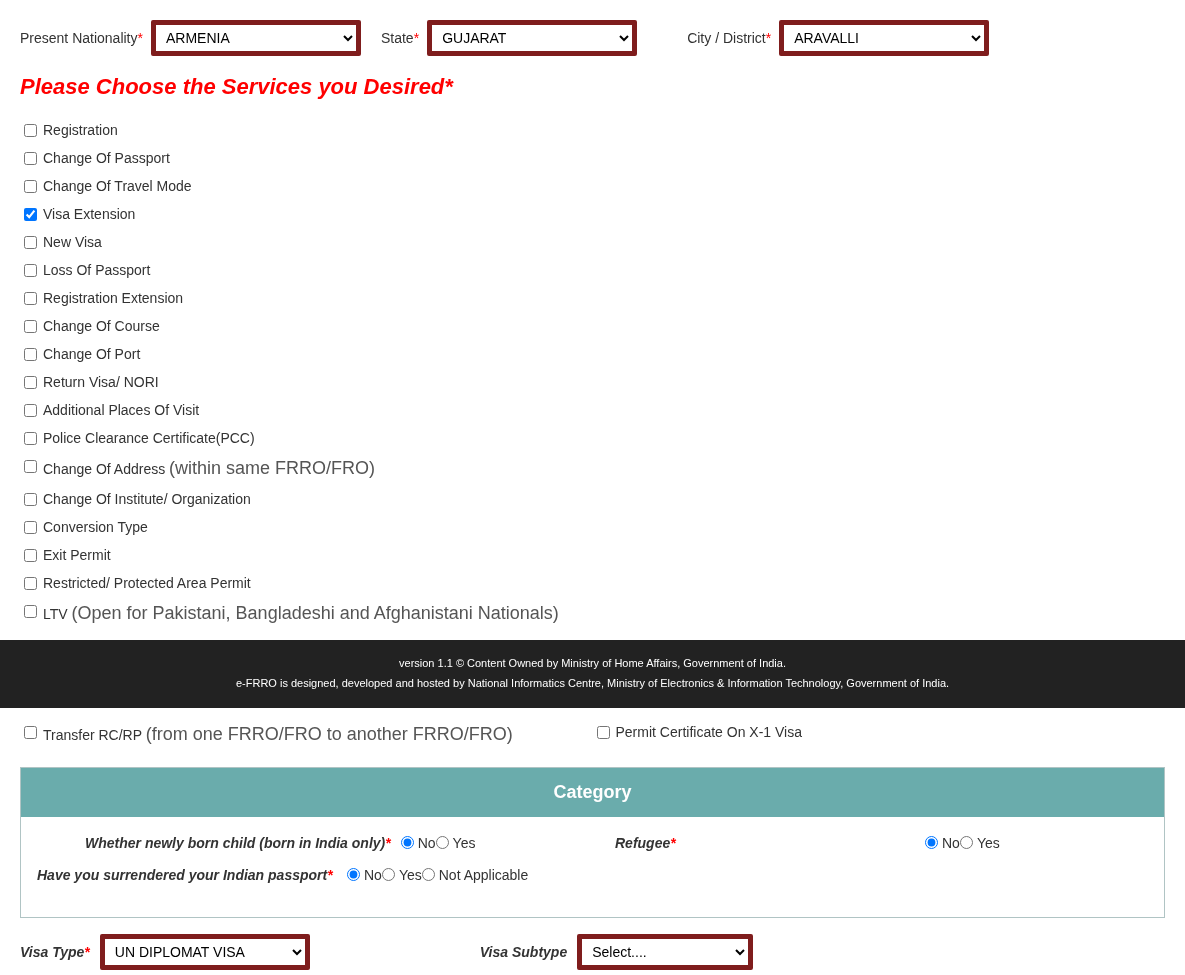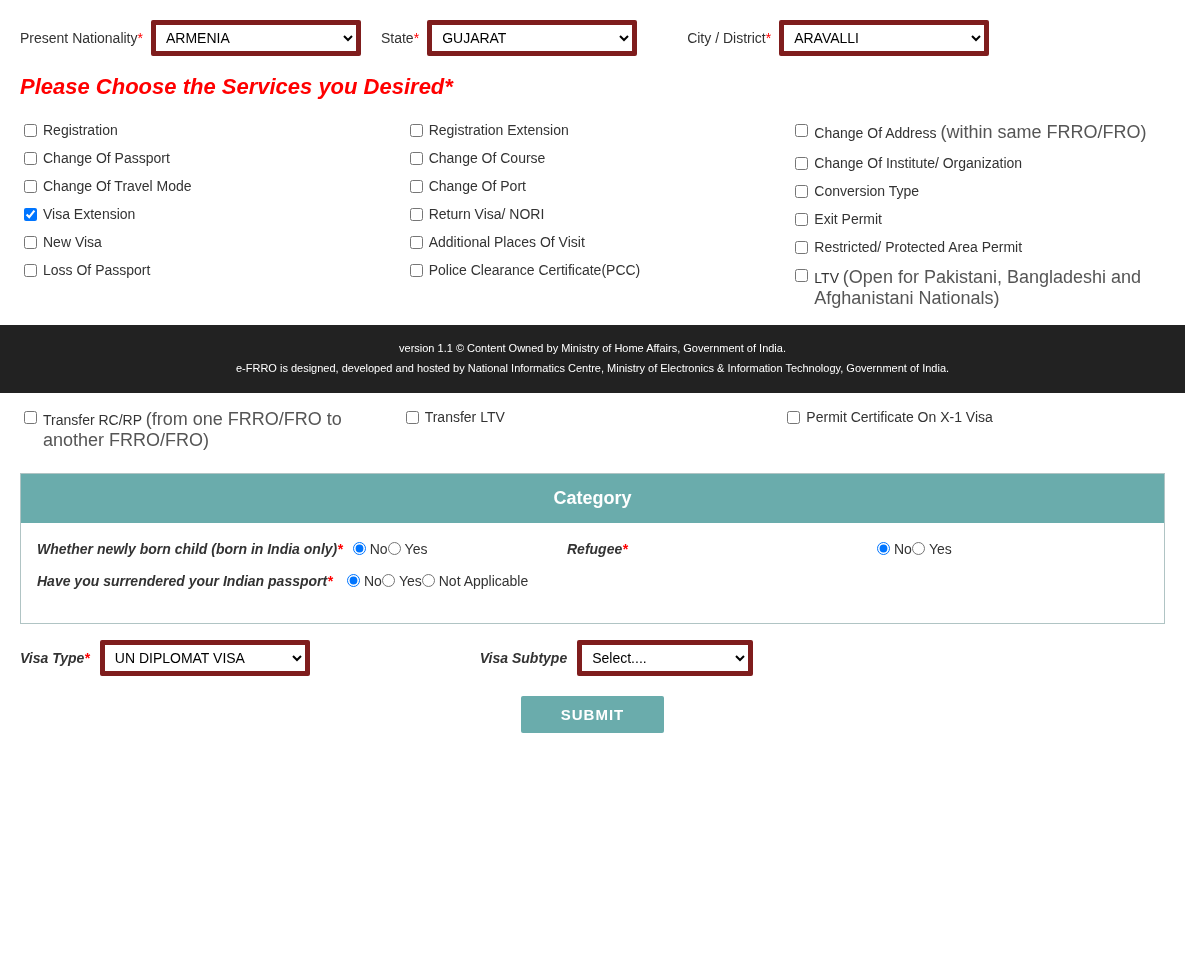--- a/index.html
+++ b/index.html
@@ -10,21 +10,21 @@
     .field-group { display: flex; align-items: center; gap: 8px; }
     .field-label { font-weight: normal; font-size: 14px; }
     .required { color: red; }
     select.field-select { padding: 4px 6px; font-size: 14px; border: 5px solid #7f1d1d; border-radius: 2px; background: #fff; cursor: pointer; }
     select.field-select-md { width: 210px; }
     select.field-select-lg { width: 210px; }
 
     .services-heading { font-size: 22px; font-style: italic; font-weight: bold; margin-bottom: 16px; color: #000; }
     .services-heading span { color: red; }
 
-    .services-grid { display: grid; grid-template-columns: 1fr 1fr 1fr; gap: 12px; margin-bottom: 10px; }
+    .services-grid { display: grid; grid-template-columns: 1fr; gap: 0; margin-bottom: 10px; }
     .service-item { display: flex; align-items: flex-start; gap: 6px; padding: 6px 4px; font-size: 14px; }
     .service-item input[type="checkbox"] { margin-top: 2px; flex-shrink: 0; }
     .service-item label { cursor: pointer; }
     .service-note { font-size: 18px; color: #555; }
 
     .footer-banner { background: #222; color: #fff; text-align: center; padding: 14px 10px; margin: 10px -20px; font-size: 11px; line-height: 1.8; }
     .lower-service-item { display: flex; align-items: flex-start; gap: 6px; padding: 6px 4px; font-size: 14px; min-width: 300px; flex: 1; }
     .lower-service-item input[type="checkbox"] { margin-top: 2px; flex-shrink: 0; }
 
     .category-section { border: 1px solid #b0c4c4; margin: 16px 0; }
@@ -35,21 +35,21 @@
     .category-label { font-style: italic; font-weight: bold; font-size: 14px; min-width: 300px; }
     .radio-group { display: flex; align-items: center; }
     .radio-item { display: flex; align-items: center; gap: 4px; font-size: 14px; cursor: pointer; }
 
     .visa-row { display: flex; align-items: center; gap: 10px; margin: 14px 0; flex-wrap: wrap; }
     .visa-label { font-size: 14px; font-style: italic; font-weight: bold; }
 
     .submit-row { text-align: center; margin-top: 20px; }
     .submit-btn { background: #6aacac; color: #fff; border: none; padding: 10px 40px; font-size: 15px; font-weight: bold; cursor: pointer; letter-spacing: 1px; border-radius: 2px; }
 
-    .row-split { display: flex; align-items: center; width: 100%; gap: 30px; }
+    .row-split { display: flex; align-items: center; width: 100%; gap: 30px; margin-left: 48px; }
   </style>
 </head>
 <body>
 
 <div class="page-wrapper">
 
   <div class="top-fields">
     <div class="field-group">
       <span class="field-label">
         <span>Present Nationality</span><span class="required">*</span>
@@ -169,24 +169,20 @@
   <div class="footer-banner">
     <div>version 1.1 © Content Owned by Ministry of Home Affairs, Government of India.</div>
     <div>e-FRRO is designed, developed and hosted by National Informatics Centre, Ministry of Electronics &amp; Information Technology, Government of India.</div>
   </div>
 
   <div>
     <div style="display: flex; flex-wrap: wrap; gap: 0; margin-bottom: 4px;">
       <div class="lower-service-item">
         <input type="checkbox" id="transferRCRP" style="">
         <label for="transferRCRP">Transfer RC/RP <span class="service-note">(from one FRRO/FRO to another FRRO/FRO)</span></label>
-      </div>
-      <div class="lower-service-item">
-        <input type="checkbox" id="transferLTV" style="">
-        <label for="transferLTV">Transfer LTV</label>
       </div>
       <div class="lower-service-item">
         <input type="checkbox" id="permitCertificate" style="">
         <label for="permitCertificate">Permit Certificate On X-1 Visa</label>
       </div>
     </div>
   </div>
 
   <div class="category-section">
     <div class="category-header">

